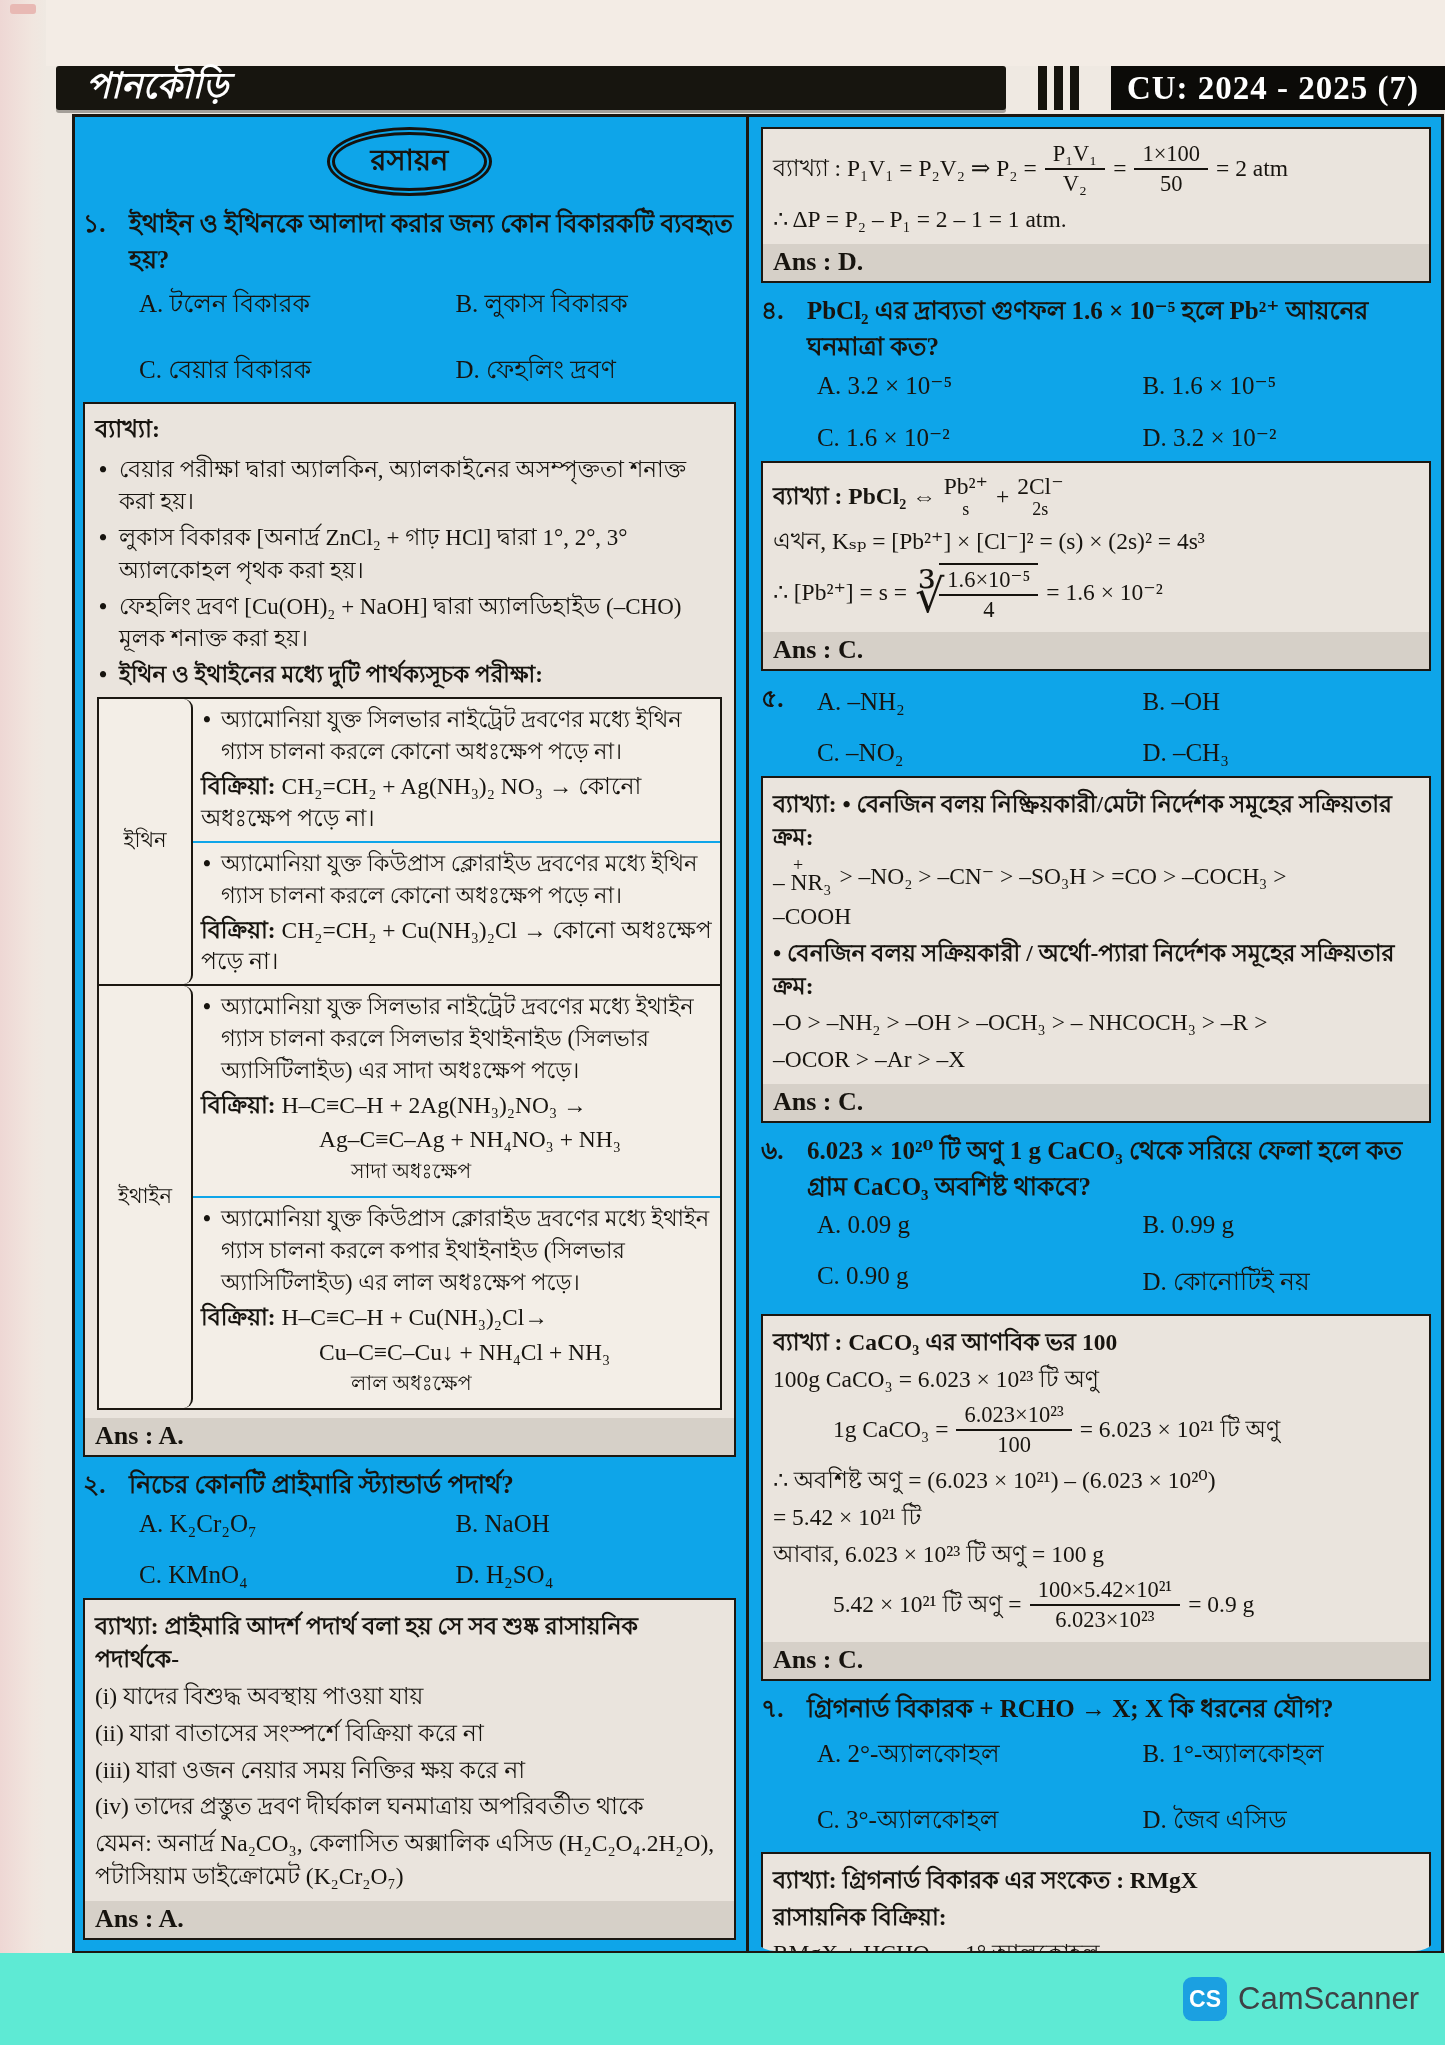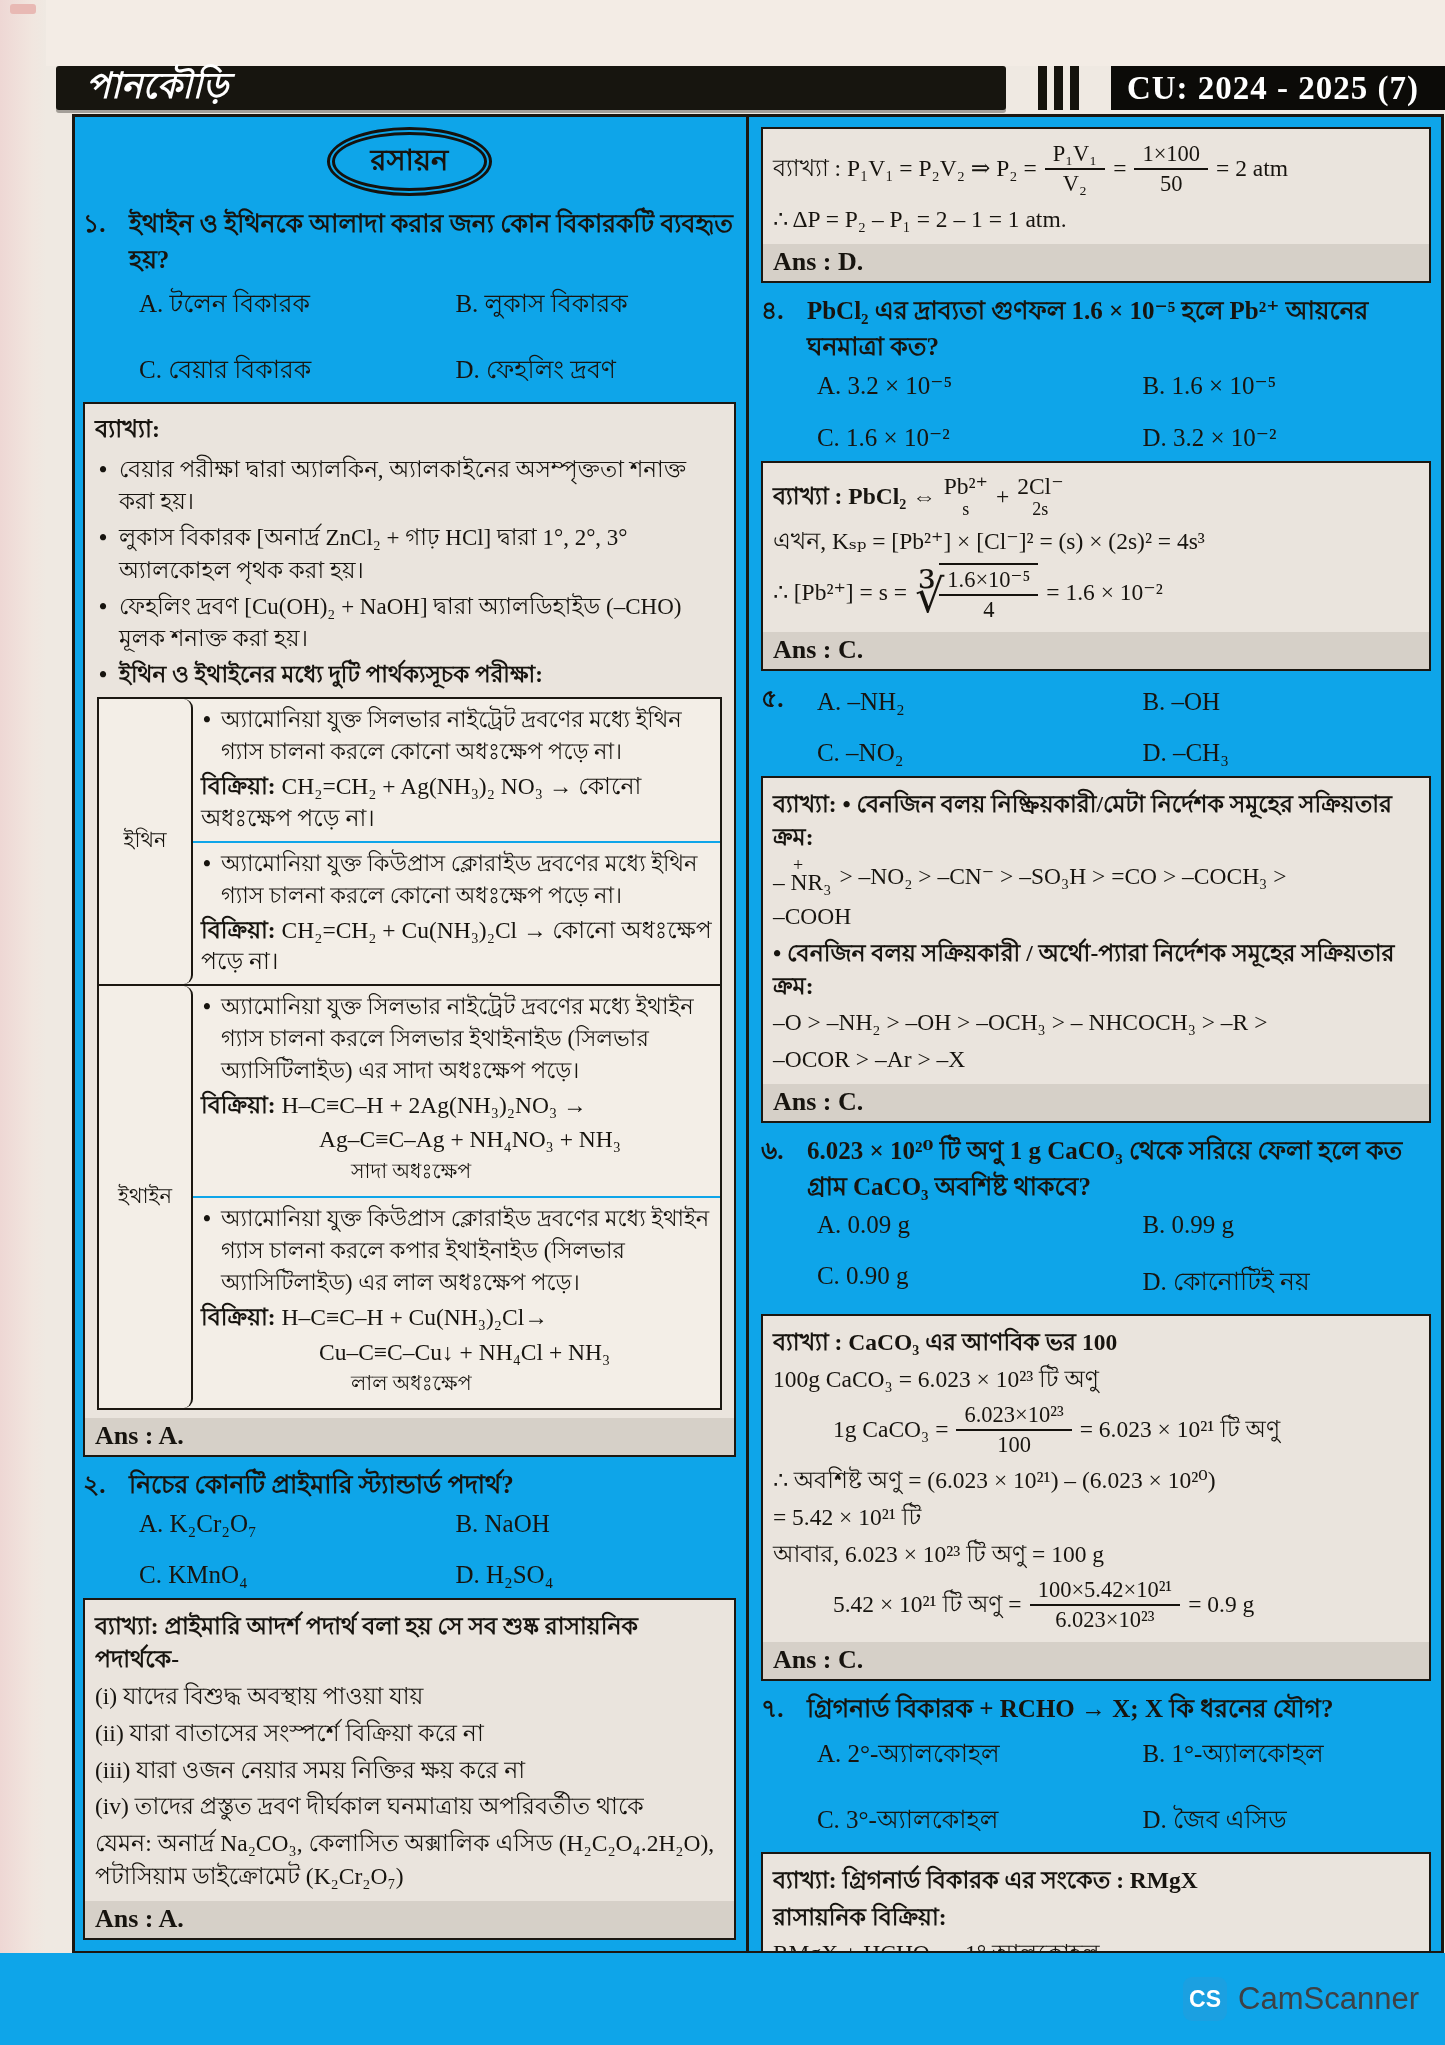--- a/index.html
+++ b/index.html
@@ -17,21 +17,21 @@
          box-shadow:0 3px 0 rgba(23,21,15,.35);}
   .bars{display:flex;gap:7px;padding:0 10px;align-items:stretch;}
   .bars span{display:inline-block;width:9px;background:#15130d;}
   .edition{background:#0c0b08;color:#fff;font-weight:bold;font-size:33px;display:flex;align-items:center;
            padding:0 26px 0 16px;letter-spacing:1px;}
 
   
   .frame{position:absolute;top:114px;left:72px;width:1366px;height:1834px;border:3px solid #1b1711;
          display:flex;background:#0ea5e9;overflow:hidden;}
   .col-left{flex:0 0 47.8%;border-right:3px solid #1b1711;padding:8px 10px 0 8px;overflow:hidden;}
-  .col-right{flex:1;padding:4px 10px 0 12px;overflow:hidden;}
+  .col-right{flex:1;padding:4px 10px 0 12px;overflow:hidden;border-radius:26px;}
 
   .oval{width:max-content;margin:2px auto 10px;border:8px double #15120e;border-radius:50%;
         padding:2px 36px;font-size:29px;font-weight:bold;}
 
   .q{display:flex;margin:8px 0 2px;}
   .qnum{flex:0 0 46px;font-weight:bold;font-size:25px;line-height:1.4;}
   .qbody{flex:1;}
   .qtext{font-weight:bold;font-size:25px;line-height:1.42;}
   .opts{display:grid;grid-template-columns:53% 47%;row-gap:23px;margin:7px 0 3px 10px;font-size:25px;}
 
@@ -70,21 +70,21 @@
   .rootsign{font-size:46px;line-height:1;margin-right:-5px;transform:translateY(4px);}
   .rootwrap .frac{border-top:2.5px solid #15120e;padding-top:1px;}
   .nplus{display:inline-block;line-height:1;}
   .nplus .plus{display:block;font-size:18px;line-height:.7;padding-left:20px;}
   .nplus .grp{display:block;}
   .ind1{margin-left:150px;}
   .ind2{margin-left:60px;}
   .explline{font-size:23.5px;line-height:1.4;margin:4px 0;}
 
   
-  .footer-strip{position:absolute;left:0;right:0;bottom:0;height:92px;background:#0ea5e9;}
+  .footer-strip{position:absolute;left:0;right:0;bottom:0;height:92px;background:#5eead4;}
   .cs{position:absolute;right:26px;bottom:24px;display:flex;align-items:center;
       font-family:"Liberation Sans","DejaVu Sans",sans-serif;}
   .cs-icon{width:44px;height:44px;border-radius:9px;background:#1ba0e1;color:#fff;display:flex;
            align-items:center;justify-content:center;font-weight:bold;font-size:23px;}
   .cs-text{margin-left:11px;font-size:31px;color:#3e4145;font-weight:500;}
 </style>
 </head>
 <body>
 
 <div class="page">

